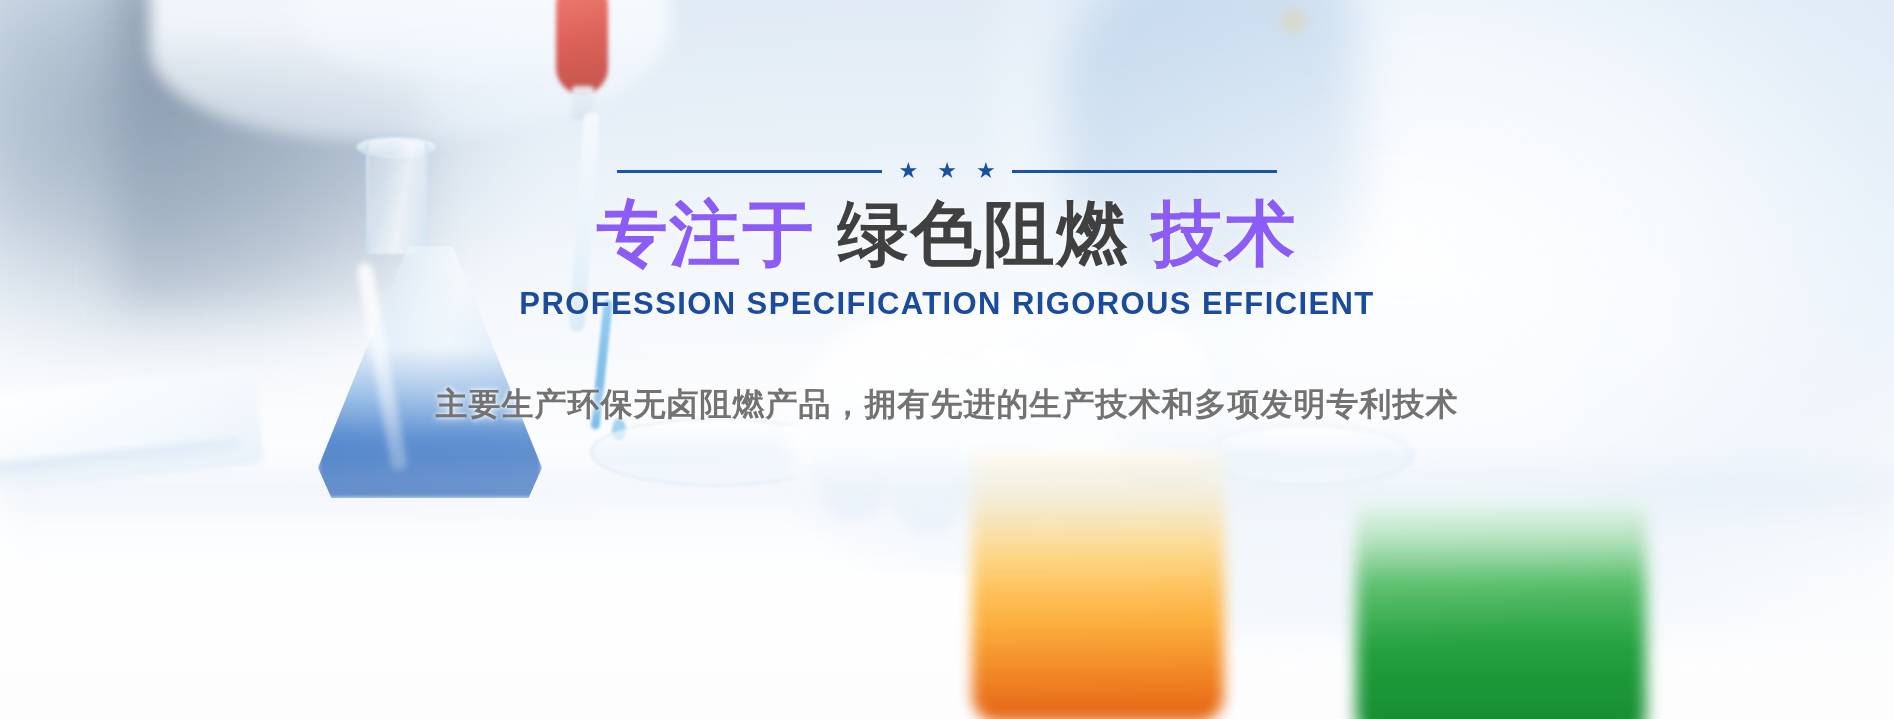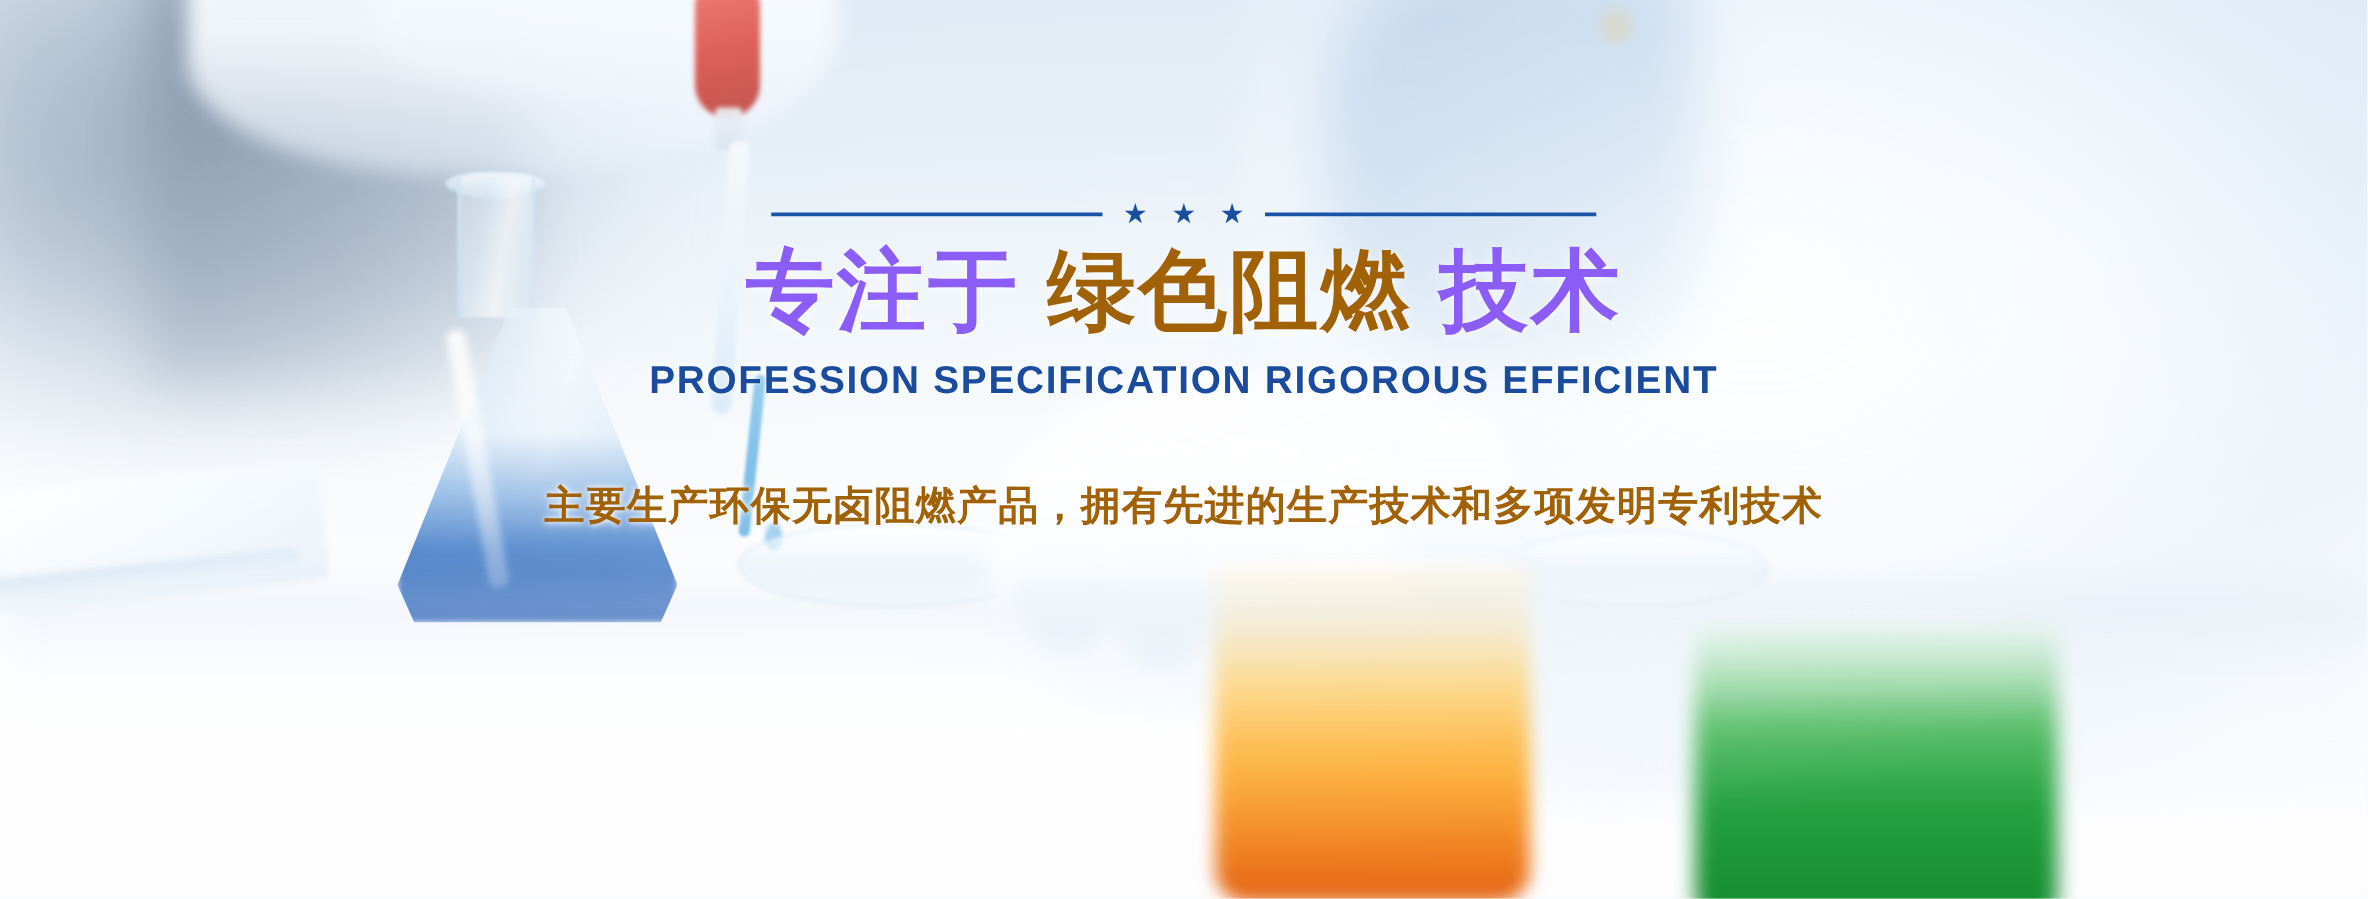--- a/index.html
+++ b/index.html
@@ -493,39 +493,39 @@
     font-weight: 700;
     line-height: 1.02;
     letter-spacing: 2px;
     white-space: nowrap;
     margin: 0;
     text-shadow:
       0 0 2px rgba(255,255,255,0.85),
       0 2px 10px rgba(255,255,255,0.55);
   }
   .headline .seg-blue  { color: #8b5cf6; }
-  .headline .seg-green { color: #a16207; }
+  .headline .seg-green { color: #404040; }
   .headline .gap { display: inline-block; width: 22px; }
 
   .subtitle {
     margin: 16px 0 12px 0;
     font-size: 31px;
     font-weight: 700;
     letter-spacing: 1.4px;
     color: #1a4b9c;
     white-space: nowrap;
     text-shadow: 0 0 3px rgba(255,255,255,0.9);
   }
 
   .description {
     margin: 49px 0 0 0;
     font-size: 32px;
     font-weight: 700;
     letter-spacing: 1px;
-    color: #a16207;
+    color: #737373;
     white-space: nowrap;
     text-shadow:
       0 0 4px rgba(255,255,255,0.95),
       0 1px 8px rgba(255,255,255,0.8);
   }
 </style>
 </head>
 <body>
 
 <div class="banner">

